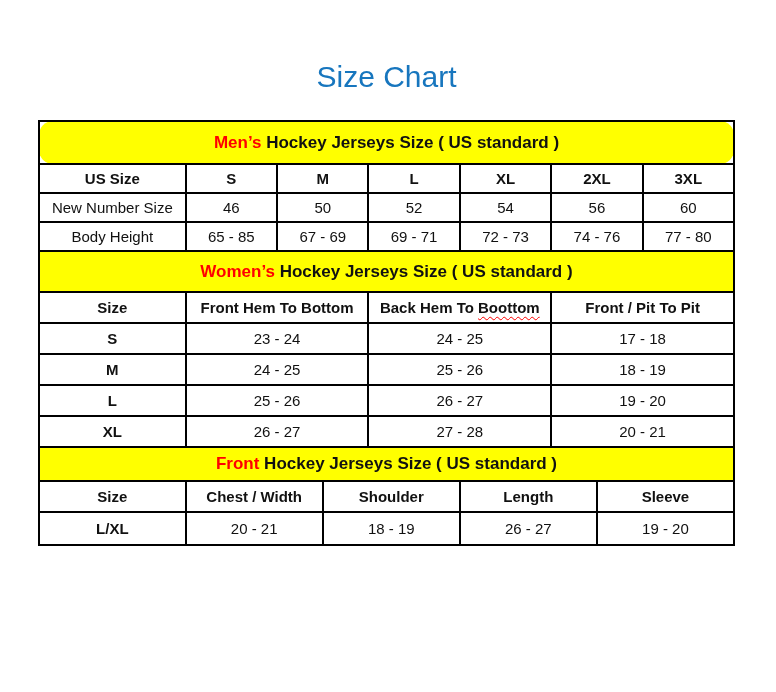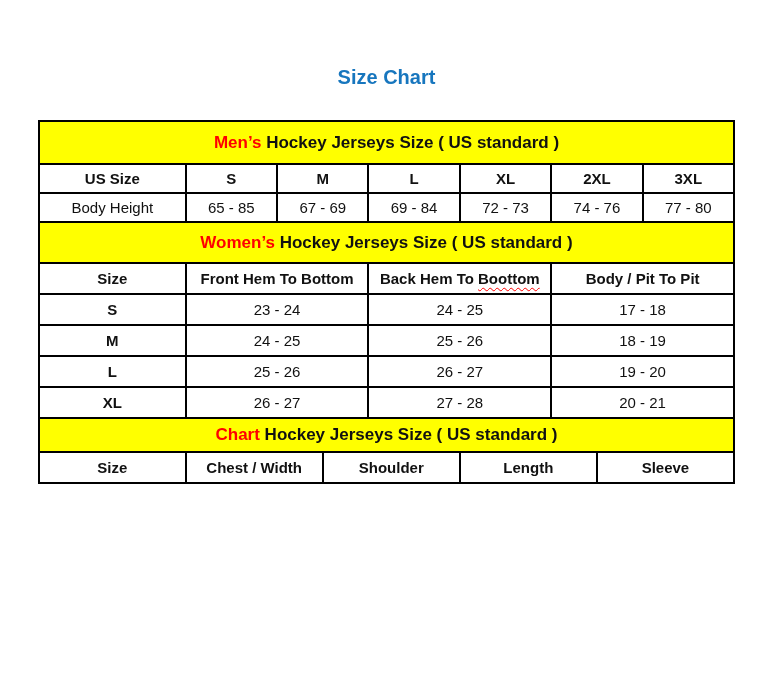--- a/index.html
+++ b/index.html
@@ -13,22 +13,22 @@
   }
   .page {
     width: 776px;
     height: 692px;
     position: relative;
   }
   .title {
     width: 697px;
     margin: 60px 0 8px 38px;
     text-align: center;
-    font-size: 20px;
-    font-weight: bold;
+    font-size: 30px;
+    font-weight: normal;
     color: #1776BE;
     line-height: 34px;
   }
   .tables-wrap {
     margin: 26px 0 0 38px;
     width: 697px;
   }
   table.size-table {
     border-collapse: collapse;
     table-layout: fixed;
@@ -49,21 +49,21 @@
   }
   td.banner {
     background: #FFFF00;
     font-weight: bold;
     font-size: 17px;
   }
   td.colhead { font-weight: bold; text-align: center; }
   span.red-word { color: #FF0000; }
   
   .t0 td { height: 27px; }
-  .t0 td.banner { height: 41px; }
+  .t0 td.banner { height: 41px; border-radius: 14px; }
   .t1 td { height: 29px; }
   .t1 td.banner { height: 39px; }
   .t2 td { height: 31px; }
   .t2 td.banner { height: 32px; }
   .t2 td.colhead { height: 29px; }
   
   .t1 td.rowlabel, .t2 td.rowlabel { font-weight: bold; }
   
   .wavy {
     text-decoration: underline wavy #FF0000;
@@ -94,24 +94,33 @@
           <tr>
             <td class="colhead">US Size</td>
             <td class="colhead">S</td>
             <td class="colhead">M</td>
             <td class="colhead">L</td>
             <td class="colhead">XL</td>
             <td class="colhead">2XL</td>
             <td class="colhead">3XL</td>
           </tr>
           <tr>
+            <td class="rowlabel">New Number Size</td>
+            <td>46</td>
+            <td>50</td>
+            <td>52</td>
+            <td>54</td>
+            <td>56</td>
+            <td>60</td>
+          </tr>
+          <tr>
             <td class="rowlabel">Body Height</td>
             <td>65 - 85</td>
             <td>67 - 69</td>
-            <td>69 - 84</td>
+            <td>69 - 71</td>
             <td>72 - 73</td>
             <td>74 - 76</td>
             <td>77 - 80</td>
           </tr>
         </tbody>
       </table>
     <table class="size-table t1">
         <colgroup>
           <col style="width: 21.1%;">
           <col style="width: 26.3%;">
@@ -119,21 +128,21 @@
           <col style="width: 26.3%;">
         </colgroup>
         <tbody>
           <tr>
             <td colspan="4" class="banner"><span class="red-word">Women’s</span><span> Hockey Jerseys Size ( US standard )</span></td>
           </tr>
           <tr>
             <td class="colhead">Size</td>
             <td class="colhead">Front Hem To Bottom</td>
             <td class="colhead">Back Hem To <span class="wavy">Boottom</span></td>
-            <td class="colhead">Body / Pit To Pit</td>
+            <td class="colhead">Front / Pit To Pit</td>
           </tr>
           <tr>
             <td class="rowlabel">S</td>
             <td>23 - 24</td>
             <td>24 - 25</td>
             <td>17 - 18</td>
           </tr>
           <tr>
             <td class="rowlabel">M</td>
             <td>24 - 25</td>
@@ -157,25 +166,32 @@
     <table class="size-table t2">
         <colgroup>
           <col style="width: 21.1%;">
           <col style="width: 19.725%;">
           <col style="width: 19.725%;">
           <col style="width: 19.725%;">
           <col style="width: 19.725%;">
         </colgroup>
         <tbody>
           <tr>
-            <td colspan="5" class="banner"><span class="red-word">Chart</span><span> Hockey Jerseys Size ( US standard )</span></td>
+            <td colspan="5" class="banner"><span class="red-word">Front</span><span> Hockey Jerseys Size ( US standard )</span></td>
           </tr>
           <tr>
             <td class="colhead">Size</td>
             <td class="colhead">Chest / Width</td>
             <td class="colhead">Shoulder</td>
             <td class="colhead">Length</td>
             <td class="colhead">Sleeve</td>
           </tr>
+          <tr>
+            <td class="rowlabel">L/XL</td>
+            <td>20 - 21</td>
+            <td>18 - 19</td>
+            <td>26 - 27</td>
+            <td>19 - 20</td>
+          </tr>
         </tbody>
       </table>
   </div>
 </div>
 
 </body></html>

